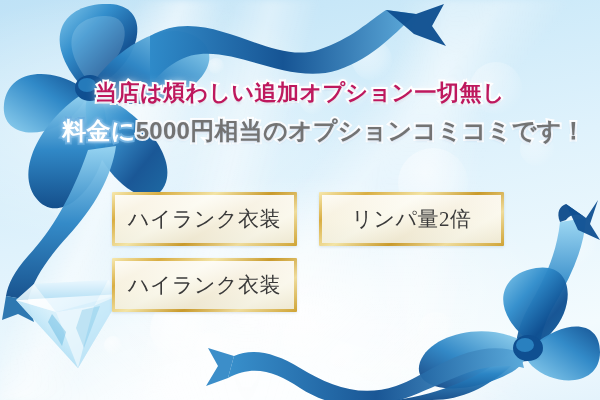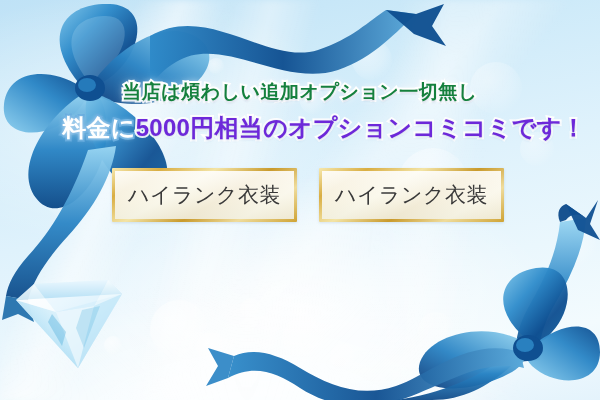--- a/index.html
+++ b/index.html
@@ -70,25 +70,25 @@
   }
 
   
   .headline-block {
     position: absolute;
     left: 0; right: 0;
     top: 82px;
     text-align: center;
   }
   .headline-1 {
-    font-size: 19px;
+    font-size: 22px;
     line-height: 1;
     font-weight: bold;
     letter-spacing: 0.5px;
-    color: #15803d;
+    color: #be185d;
     -webkit-text-stroke: 4px #ffffff;
     paint-order: stroke fill;
     text-shadow:
       0 0 6px rgba(255,255,255,0.95),
       0 0 12px rgba(255,255,255,0.8),
       0 2px 2px rgba(30,80,150,0.25);
     white-space: nowrap;
   }
   .headline-2 {
     margin-top: 15px;
@@ -99,31 +99,31 @@
     white-space: nowrap;
   }
   .hl2-white {
     color: #ffffff;
     -webkit-text-stroke: 4px #5fa8dd;
     paint-order: stroke fill;
     text-shadow: 0 0 5px rgba(255,255,255,0.7);
     padding-left: 48px;
   }
   .hl2-yellow {
-    color: #6d28d9;
+    color: #737373;
     -webkit-text-stroke: 4px #ffffff;
     paint-order: stroke fill;
     text-shadow: 0 1px 3px rgba(70,120,180,0.35);
   }
 
   
   .boxes {
     position: absolute;
     left: 112px;
-    top: 168px;
+    top: 192px;
     width: 392px;
     display: grid;
     grid-template-columns: 185px 185px;
     grid-column-gap: 22px;
     grid-row-gap: 12px;
   }
   .feat-box {
     position: relative;
     height: 48px;
     background: linear-gradient(180deg, rgba(255,255,255,0.88) 0%, rgba(250,250,244,0.86) 55%, rgba(243,243,234,0.84) 100%);
@@ -293,17 +293,20 @@
     <div class="headline-2">
       <span class="hl2-white">料金に</span><span class="hl2-yellow">5000円相当のオプションコミコミです！</span>
     </div>
   </div>
 
   <div class="boxes">
     <div class="feat-box">
       <span class="feat-label">ハイランク衣装</span>
     </div>
     <div class="feat-box">
+      <span class="feat-label">リンパ量2倍</span>
+    </div>
+    <div class="feat-box">
       <span class="feat-label">ハイランク衣装</span>
     </div>
   </div>
 
 </div>
 
 </body></html>

